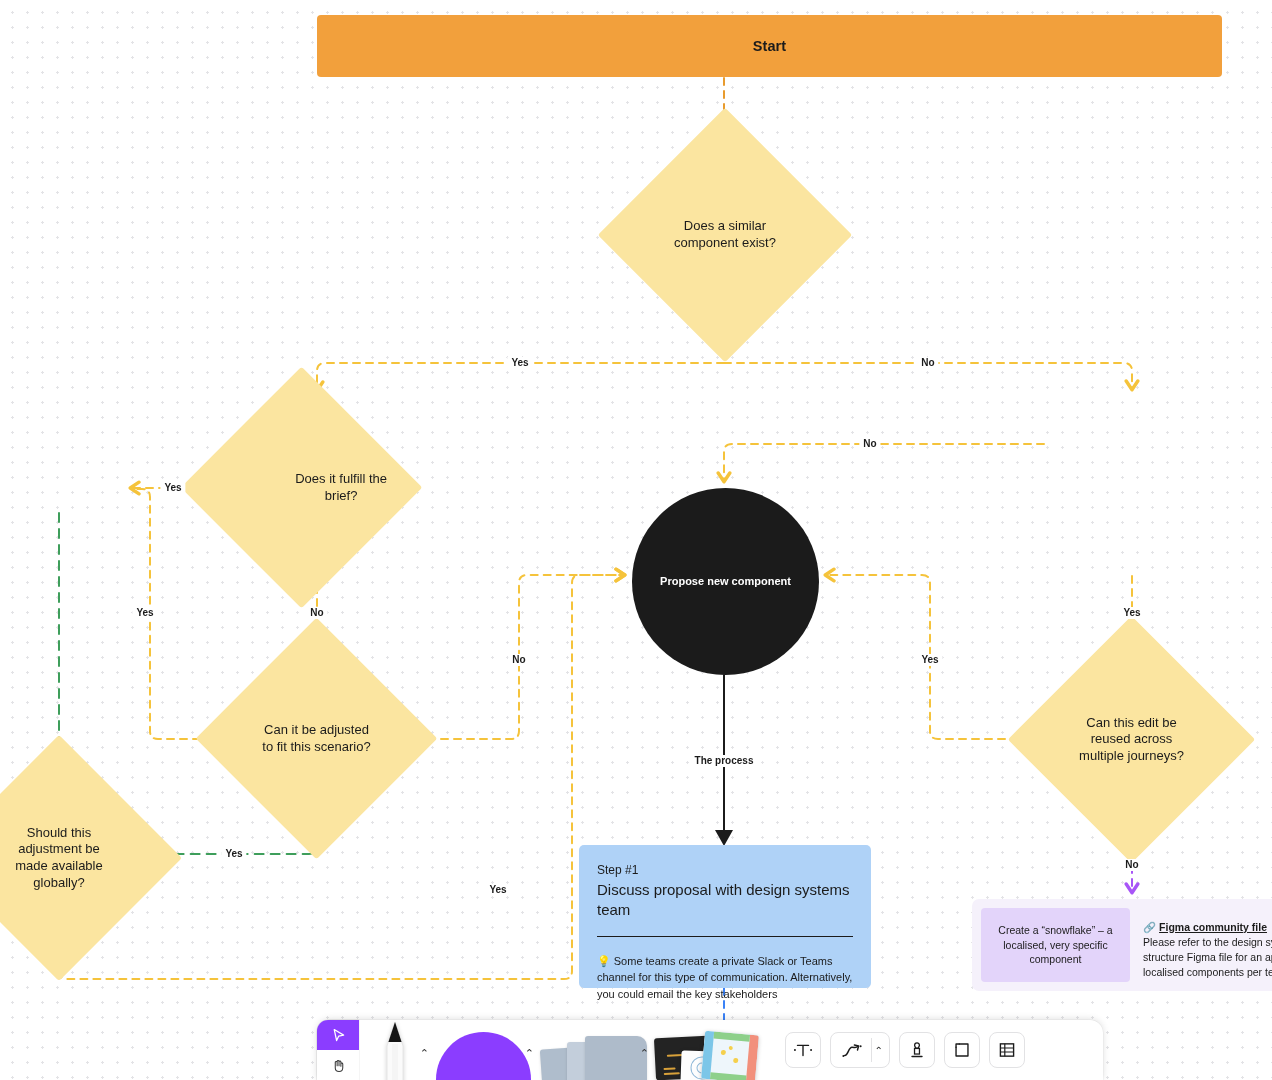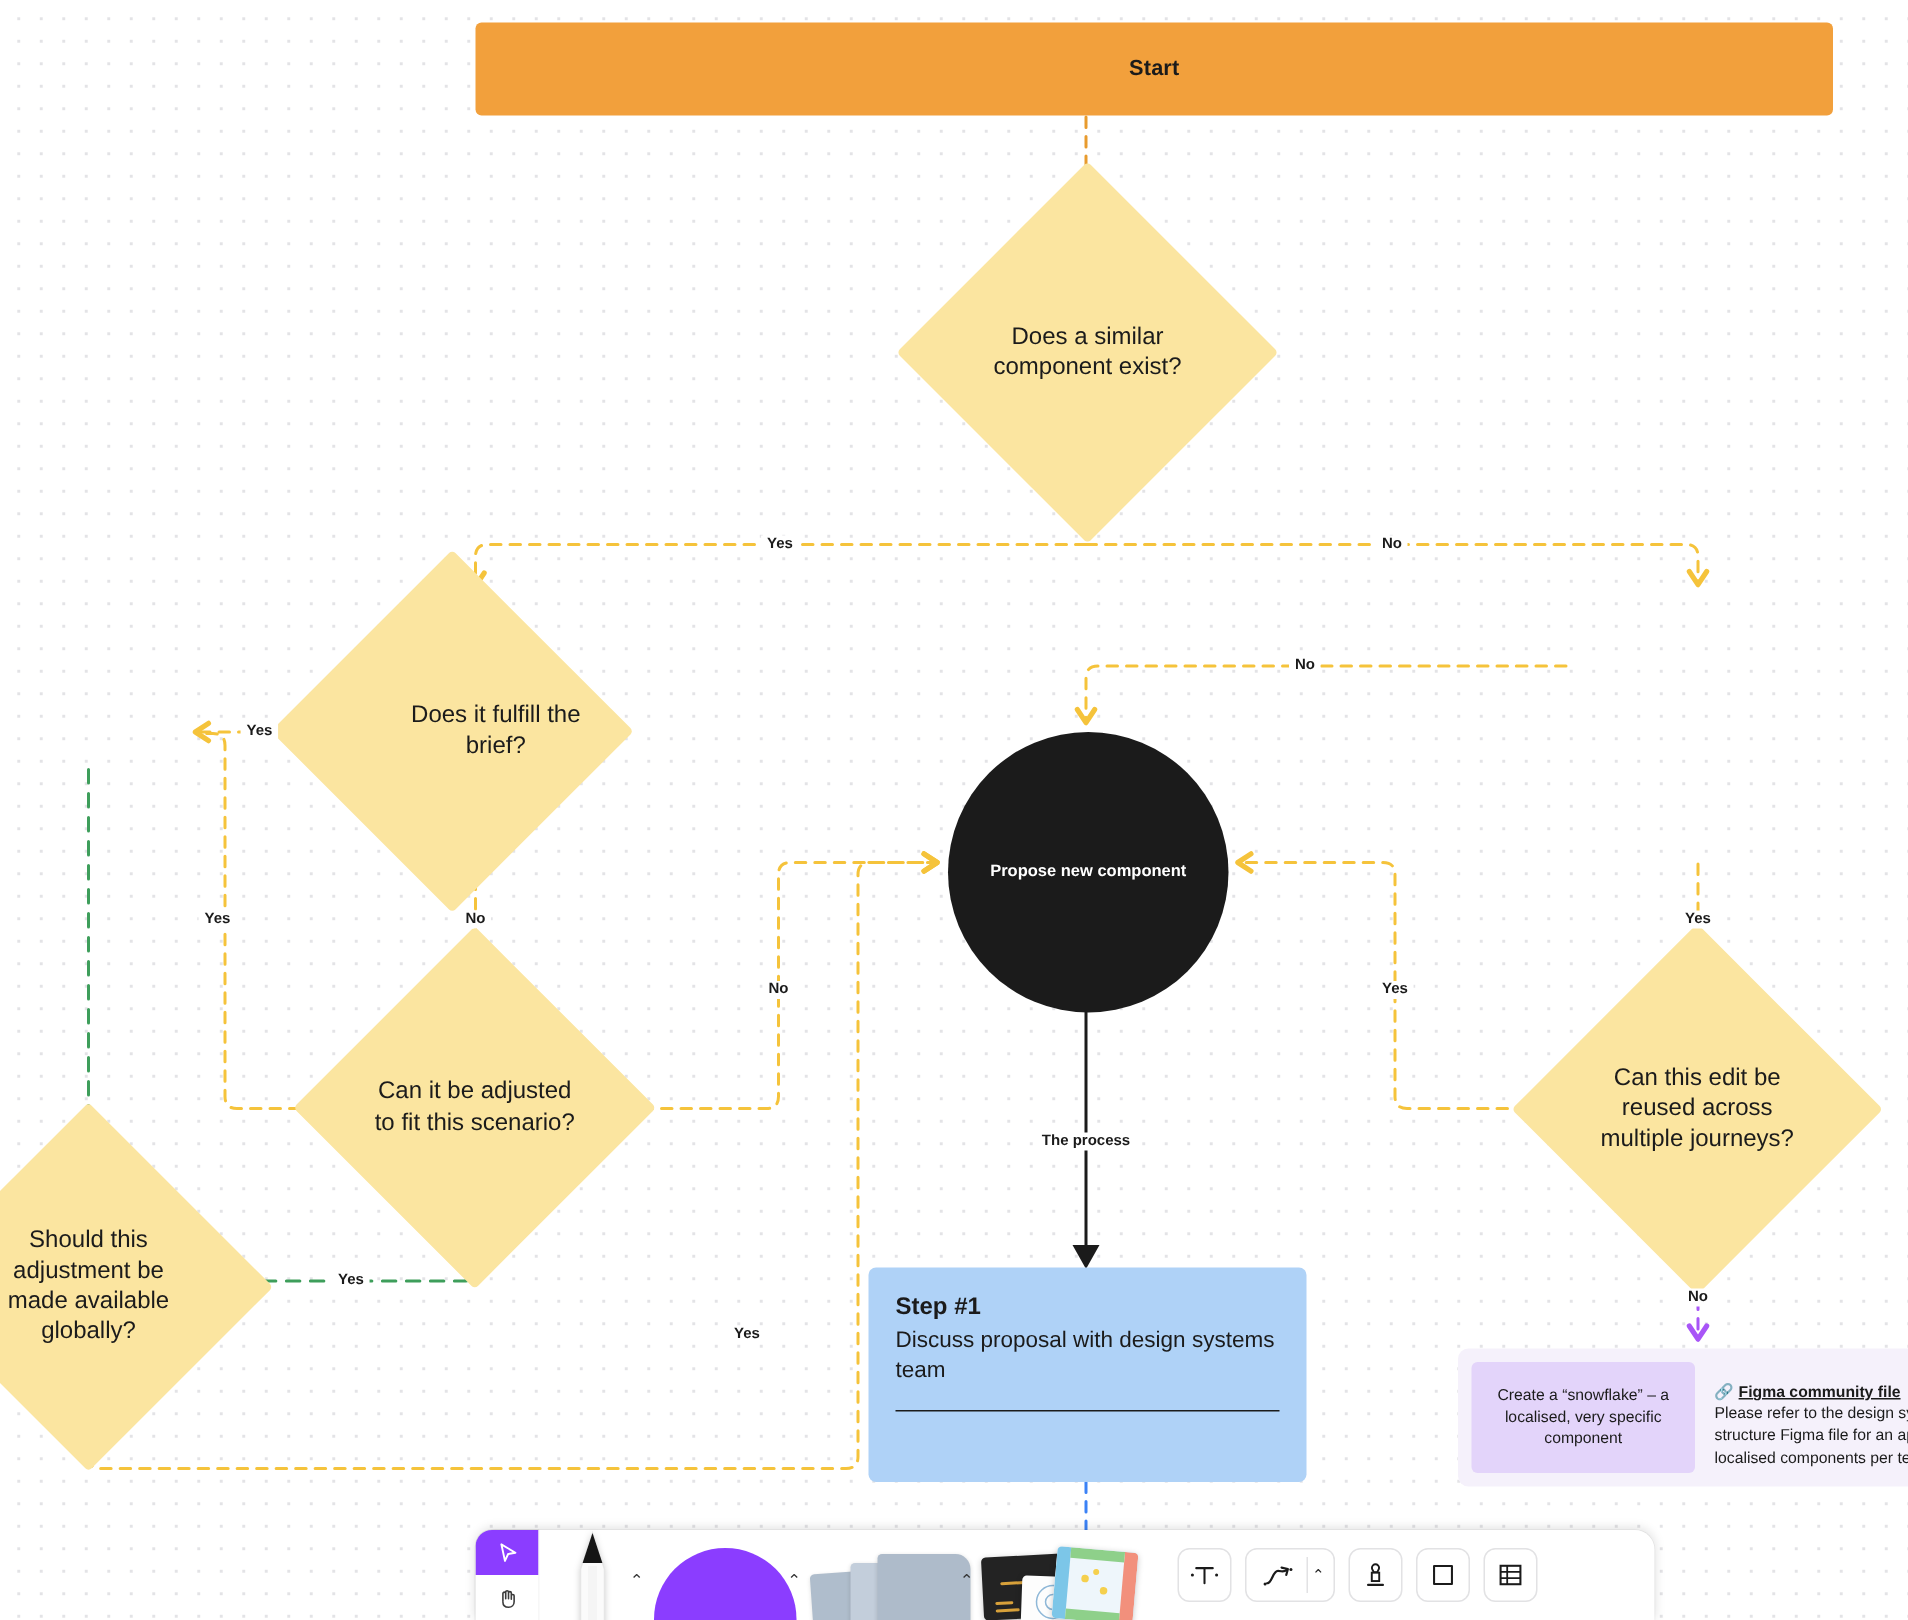--- a/index.html
+++ b/index.html
@@ -37,21 +37,21 @@
   #start-banner .node-label { font-size: 14.5px; font-weight: 700; letter-spacing: .1px; }
 
   
   .diamond { background: transparent; }
   .diamond .dshape {
     position: absolute; inset: 0;
     background: #FBE5A0;
     transform: rotate(45deg);
     border-radius: 3px;
   }
-  .diamond .node-label { position: relative; z-index: 2; font-size: 16px; }
+  .diamond .node-label { position: relative; z-index: 2; font-size: 13px; }
 
   #d-similar   { left: 635px; top: 145px;  width: 180px; height: 180px; }
   #d-fulfill   { left: 216px; top: 402px;  width: 171px; height: 171px; justify-content: flex-end; }
   #d-override  { left: 1044px;top: 401px;  width: 175px; height: 175px; }
   #d-adjusted  { left: 231px; top: 653px;  width: 171px; height: 171px; }
   #d-reused    { left: 1044px;top: 652px;  width: 175px; height: 175px; }
   #d-globally  { left: -28px; top: 771px;  width: 174px; height: 174px; }
 
   
   #use-it {
@@ -66,21 +66,21 @@
     background: #1B1B1B; border-radius: 50%;
   }
   #propose-circle .node-label { color: #ffffff; font-size: 11px; font-weight: 700; }
 
   
   #step-card {
     position: absolute; left: 579px; top: 845px; width: 292px; height: 143px;
     background: #AFD2F7; border-radius: 5px; padding: 18px 18px 0 18px;
     display: block;
   }
-  #step-card .step-title { font-size: 16px; font-weight: 700; color: #1b1b1b; margin-bottom: 3px; }
+  #step-card .step-title { font-size: 12px; font-weight: 400; color: #1b1b1b; margin-bottom: 3px; }
   #step-card .step-sub   { font-size: 15px; color: #1b1b1b; line-height: 1.3; }
   #step-card .rule { height: 1px; background: #1b1b1b; margin: 17px 0 16px 0; }
   #step-card .step-tip   { font-size: 11px; color: #1b1b1b; line-height: 1.48; }
 
   
   #snowflake-group {
     position: absolute; left: 972px; top: 899px; width: 340px; height: 92px;
     background: #F5F1FB; border-radius: 7px; padding: 9px;
     display: flex; gap: 13px; align-items: stretch;
   }
@@ -293,20 +293,21 @@
   <span class="edge-label" style="left:870px;  top:444px;">No</span>
   <span class="edge-label" style="left:1132px; top:613px;">Yes</span>
   <span class="edge-label" style="left:930px;  top:660px;">Yes</span>
   <span class="edge-label" style="left:1132px; top:865px;">No</span>
   <span class="edge-label" style="left:724px;  top:761px;">The process</span>
 
   <div id="step-card">
     <div class="step-title">Step #1</div>
     <div class="step-sub">Discuss proposal with design systems team</div>
     <div class="rule"></div>
+    <div class="step-tip"><span>💡</span> <span>Some teams create a private Slack or Teams channel for this type of communication. Alternatively, you could email the key stakeholders</span></div>
   </div>
 
   <div id="snowflake-group">
     <div id="snowflake-box">
       <span class="node-label">Create a “snowflake” – a
 localised, very specific
 component</span>
     </div>
     <div id="snowflake-note">
       <div class="note-link"><span class="link-ico">🔗</span><span>Figma community file</span></div>

